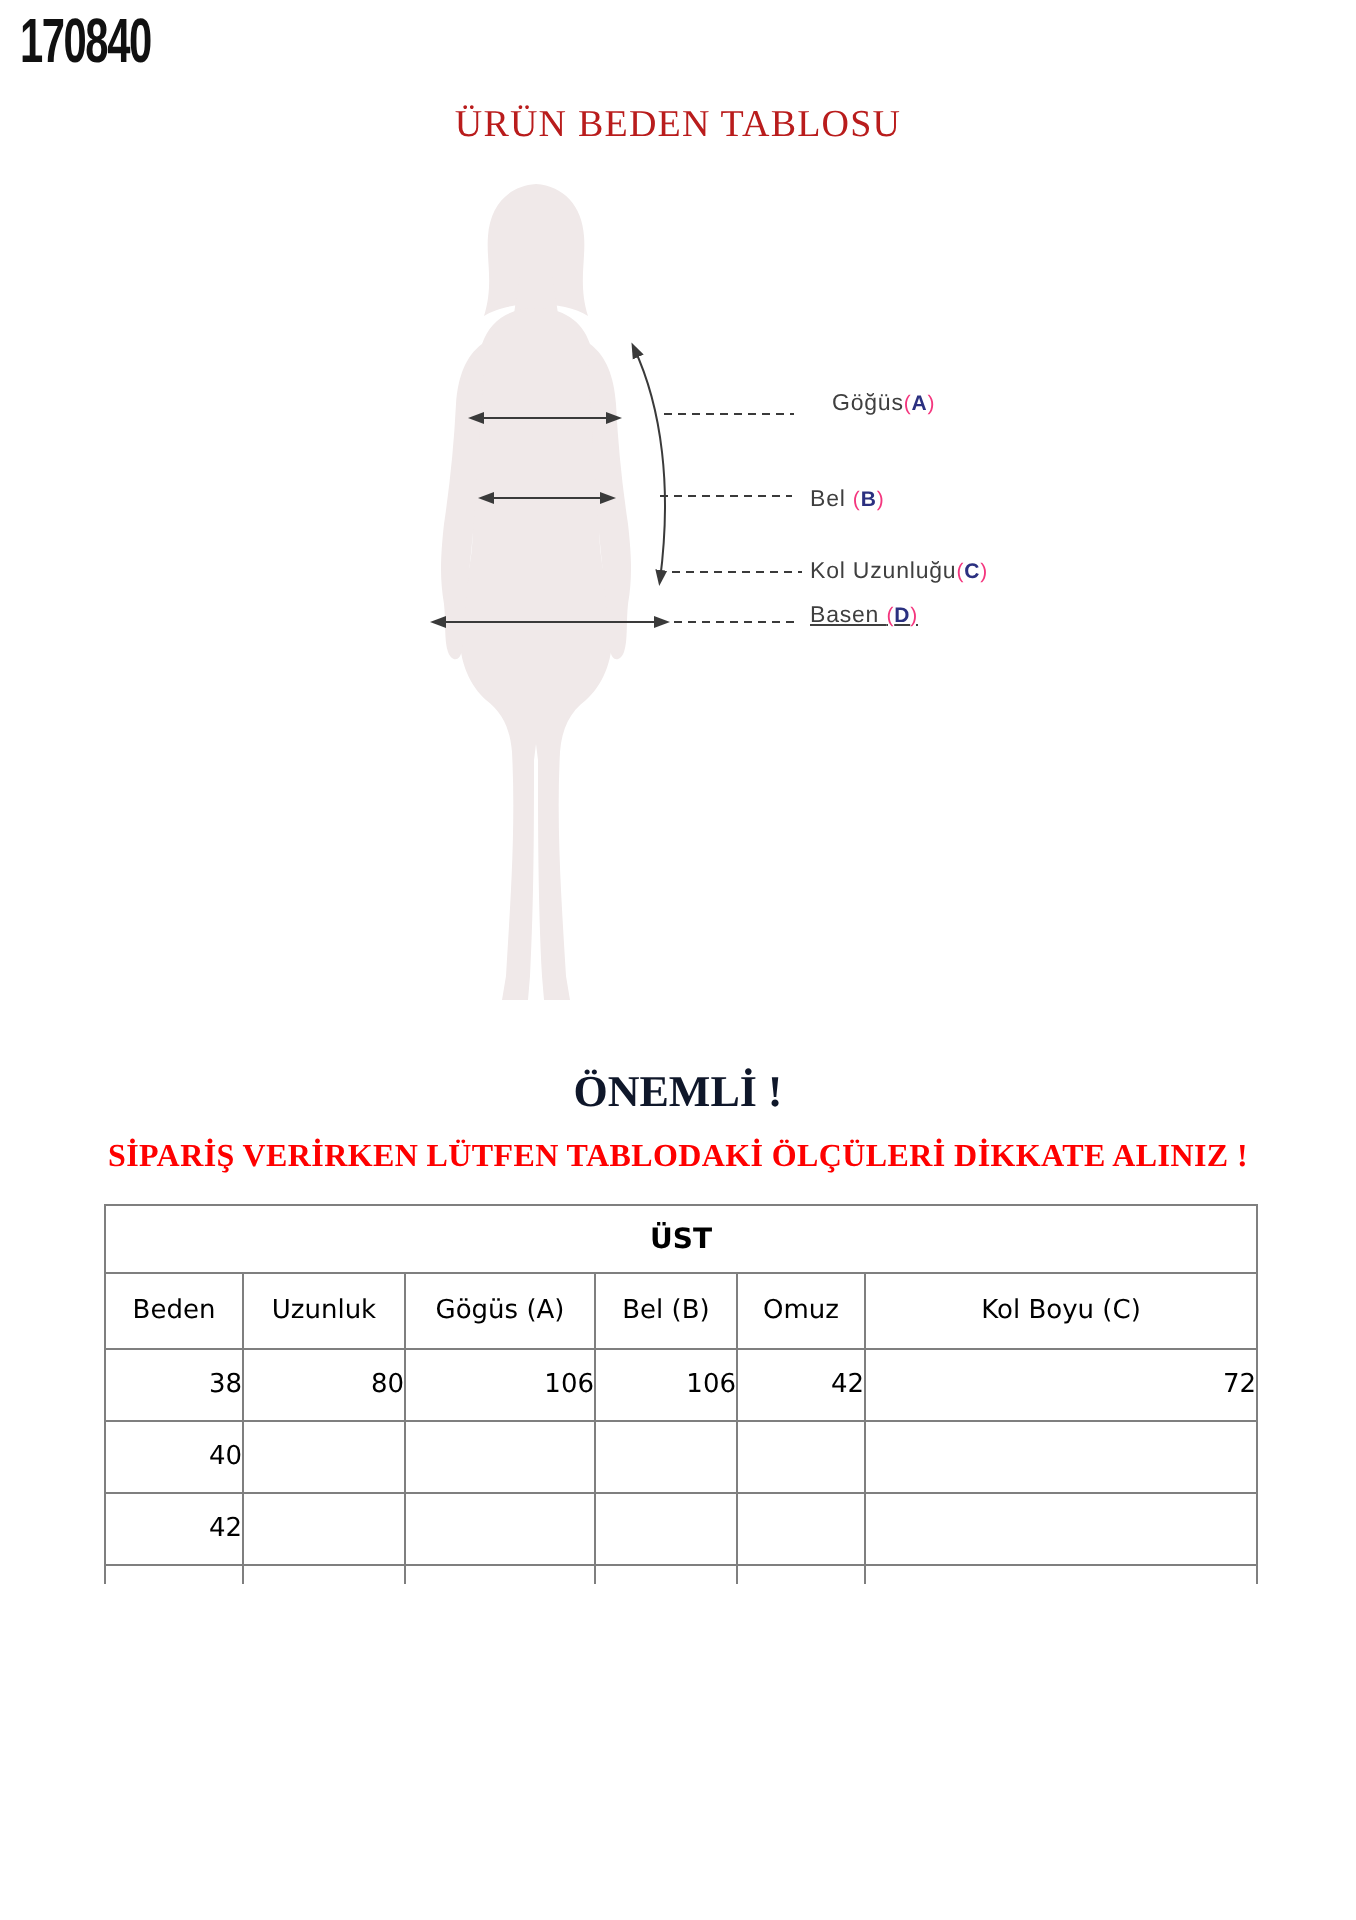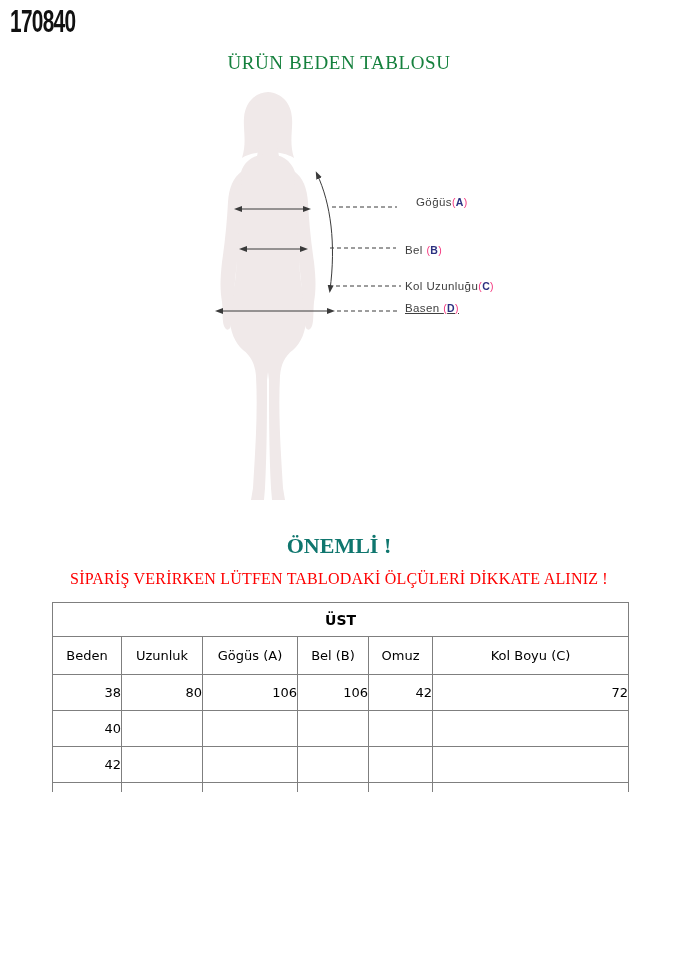--- a/index.html
+++ b/index.html
@@ -8,39 +8,39 @@
     font-family:"Liberation Sans", sans-serif; overflow:hidden;
   }
   .product-code {
     position:absolute; left:10px; top:4px;
     font-family:"Liberation Sans", sans-serif; font-weight:700;
     font-size:29px; color:#111; letter-spacing:-1px;
     transform:scaleX(0.72) scaleY(1.08); transform-origin:left top;
   }
   .page-title {
     position:absolute; left:0; top:52px; width:678px; text-align:center;
-    font-family:"Liberation Serif", serif; font-size:19px; color:#15803d;
+    font-family:"Liberation Serif", serif; font-size:19px; color:#b91c1c;
     letter-spacing:0.6px;
   }
   .fig-silhouette { position:absolute; left:201px; top:90px; }
   .fig-overlay { position:absolute; left:0; top:0; pointer-events:none; }
   .mlabel {
     position:absolute; font-size:11.5px; color:#3f3f3f; letter-spacing:0.4px;
     white-space:nowrap;
   }
   .ml-paren { color:#f4367e; font-size:10.5px; }
   .ml-letter { color:#2b3080; font-size:10.5px; font-weight:700; }
   .notice-heading {
     position:absolute; left:0; top:533px; width:678px; text-align:center;
     font-family:"Liberation Serif", serif; font-weight:700; font-size:22px;
-    color:#0f766e;
+    color:#0f172a;
   }
   .notice-body {
     position:absolute; left:0; top:570px; width:678px; text-align:center;
-    font-family:"Liberation Serif", serif; font-weight:400; font-size:16px;
+    font-family:"Liberation Serif", serif; font-weight:700; font-size:16px;
     color:#fe0000; letter-spacing:0.2px;
   }
   table.size-table {
     position:absolute; left:52px; top:602px; width:576px;
     border-collapse:collapse; table-layout:fixed;
     font-family:"DejaVu Sans","Liberation Sans",sans-serif;
     border-radius:15px;
   }
   table.size-table td, table.size-table th {
     border:1px solid #7f7f7f; text-align:center; padding:0; color:#000;

